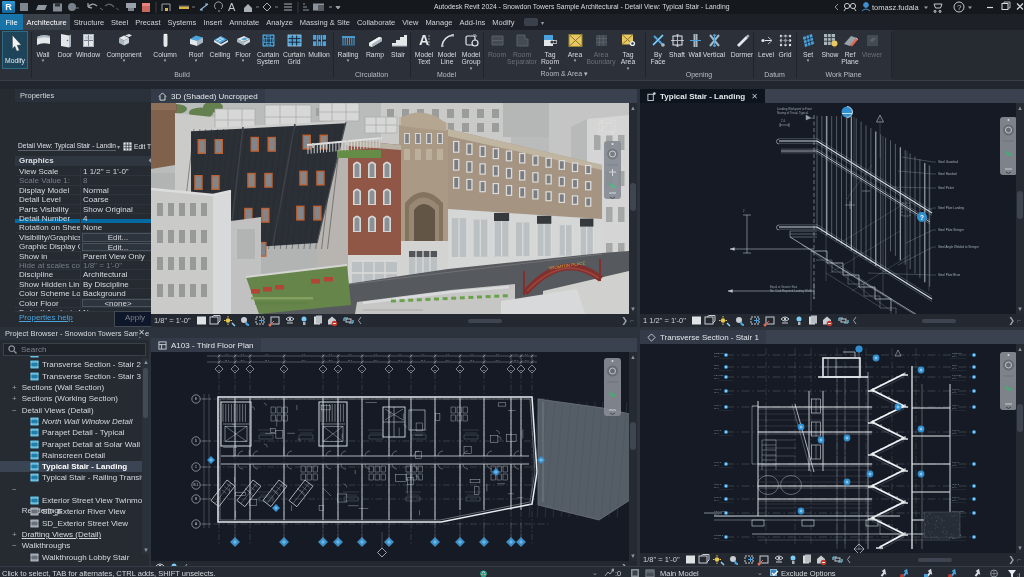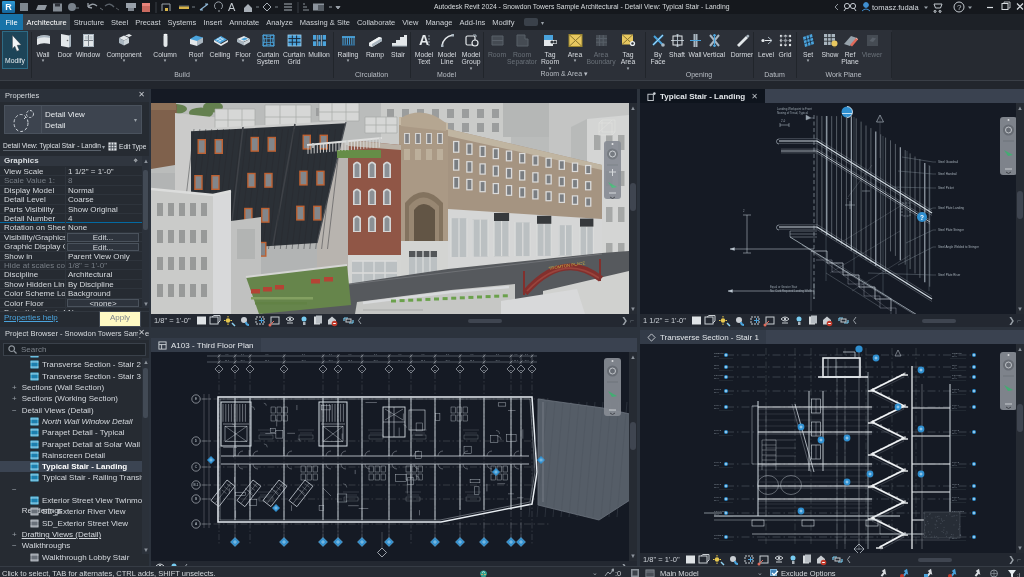--- a/index.html
+++ b/index.html
@@ -21,21 +21,21 @@
 .rbtn .ric{margin:0 auto 1px auto;}
 #modifyBtn{position:absolute;left:2px;top:1px;width:26px;height:38px;background:#1d4458;border:1px solid #2e6b85;text-align:center;font-size:6.8px;color:#e8ecef;padding-top:1px;}
 
 #optionsbar{position:absolute;left:0;top:80px;width:1024px;height:9px;background:#22262d;border-top:1px solid #3a3f47;}
 
 #main{position:absolute;left:0;top:89px;width:1024px;height:477px;background:#2c333d;}
 
 #leftcol{position:absolute;left:0;top:0;width:149px;height:477px;background:#262b32;}
 .pal-hdr{height:13px;background:#2b313a;color:#d6dade;font-size:7.5px;display:flex;align-items:center;padding:0 5px;position:relative;white-space:nowrap;overflow:hidden;}
 .pal-hdr .x{position:absolute;right:4px;top:1px;font-size:8px;color:#c6cacf;}
-#properties{position:absolute;left:0;top:0;width:149px;height:238px;overflow:hidden;background:#262b32;}
+#properties{position:absolute;left:15px;top:0;width:149px;height:238px;overflow:hidden;background:#262b32;}
 #browser{position:absolute;left:0;top:238px;width:149px;height:239px;overflow:hidden;background:#262b32;}
 
 .vp{position:absolute;background:#151a24;overflow:hidden;}
 .vp-tabbar{position:absolute;left:0;top:0;width:100%;height:14px;background:#3a4250;display:flex;}
 .vp-tab{display:flex;align-items:center;padding:0 7px;font-size:8px;color:#e2e6ea;background:#333b48;height:14px;}
 .vp-tab.active{background:#0e141d;font-weight:bold;}
 .vp-content{position:absolute;overflow:hidden;}
 .vp-toolbar{position:absolute;left:0;bottom:0;width:100%;height:13px;background:#232831;display:flex;align-items:center;font-size:7.5px;color:#ccd1d7;padding:0 3px;}
 .vscroll{position:absolute;right:0;top:14px;width:8px;bottom:13px;background:#262b33;}
 .vscroll .handle{position:absolute;left:1px;width:6px;height:28px;background:#3f4550;border-radius:3px;}
@@ -324,30 +324,20 @@
         </svg><div>Viewer</div></div>
 <div class="glabel" style="left:796px;width:95px;">Work Plane</div>
 <div class="gsep" style="left:891px;"></div>
 <div style="position:absolute;left:892px;top:0;width:132px;height:50px;background:#262a31;"></div>
     </div>
   <div id="optionsbar"></div>
   <div id="main">
     <div id="leftcol">
       <div id="properties">
         <div class="pal-hdr">Properties<span class="x">✕</span></div>
-        <div style="position:absolute;left:4px;top:16px;width:138px;height:29px;background:#3d444f;border:1px solid #4a525d;">
-          <svg width="30" height="27" viewBox="0 0 30 27" style="position:absolute;left:3px;top:1px;">
-            <ellipse cx="13" cy="16" rx="7" ry="8.5" fill="none" stroke="#cdd3d9" stroke-width="1" stroke-dasharray="3 2"></ellipse>
-            <circle cx="22" cy="7" r="3.5" fill="none" stroke="#cdd3d9" stroke-width="1" stroke-dasharray="2.5 1.5"></circle>
-            <path d="M18 10 l-2 2" stroke="#cdd3d9"></path>
-          </svg>
-          <div style="position:absolute;left:40px;top:3px;font-size:8px;color:#e6eaed;line-height:11px;">Detail View<br>Detail</div>
-          <div style="position:absolute;right:4px;top:10px;color:#9aa1a8;font-size:6px;">▾</div>
-          <div style="position:absolute;left:36px;top:0;width:1px;height:27px;background:#4a525d;"></div>
-        </div>
         <div style="position:absolute;left:0px;top:50px;width:149px;height:15px;font-size:6.6px;display:flex;align-items:center;white-space:nowrap;">
           <span style="margin-left:3px;color:#dde1e5;border-bottom:1px solid #5a626c;padding-bottom:1px;">Detail View: Typical Stair - Landin</span>
           <span style="color:#9aa1a8;font-size:6px;margin-left:1px;">▾</span>
           <svg width="9" height="9" viewBox="0 0 10 10" style="margin-left:3px;flex:none;">
               <rect x="0.5" y="0.5" width="9" height="9" fill="#e4e8eb"></rect>
               <path d="M0.5 3.5 h9 M3.5 0.5 v9 M6.5 0.5 v9 M0.5 6.5 h9" stroke="#3b424c" stroke-width="1"></path>
             </svg>
           <span style="margin-left:2px;color:#dde1e5;">Edit Type</span>
         </div>
         <div id="prop-grid" style="position:absolute;left:0;top:67px;width:142px;">
@@ -370,21 +360,21 @@
 <div style="position:absolute;left:0;top:39.2px;width:142px;height:9.4px;font-size:8px;color:#d6dade;border-bottom:1px solid #2e343c;">
               <span style="position:absolute;left:4px;overflow:hidden;white-space:nowrap;width:62px;">Detail Level</span>
               <span style="position:absolute;left:68px;color:#d6dade;">Coarse</span>
               <span style="position:absolute;left:65px;top:0;width:1px;height:9.4px;background:#2e343c;"></span>
             </div>
 <div style="position:absolute;left:0;top:48.6px;width:142px;height:9.4px;font-size:8px;color:#d6dade;border-bottom:1px solid #2e343c;">
               <span style="position:absolute;left:4px;overflow:hidden;white-space:nowrap;width:62px;">Parts Visibility</span>
               <span style="position:absolute;left:68px;color:#d6dade;">Show Original</span>
               <span style="position:absolute;left:65px;top:0;width:1px;height:9.4px;background:#2e343c;"></span>
             </div>
-<div style="position:absolute;left:0;top:58.0px;width:142px;height:9.4px;font-size:8px;color:#d6dade;border-bottom:1px solid #0369a1;">
+<div style="position:absolute;left:0;top:58.0px;width:142px;height:9.4px;font-size:8px;color:#d6dade;border-bottom:4px solid #0369a1;">
               <span style="position:absolute;left:4px;overflow:hidden;white-space:nowrap;width:62px;">Detail Number</span>
               <span style="position:absolute;left:68px;color:#d6dade;">4</span>
               <span style="position:absolute;left:65px;top:0;width:1px;height:9.4px;background:#2e343c;"></span>
             </div>
 <div style="position:absolute;left:0;top:67.4px;width:142px;height:9.4px;font-size:8px;color:#d6dade;border-bottom:1px solid #2e343c;">
               <span style="position:absolute;left:4px;overflow:hidden;white-space:nowrap;width:62px;">Rotation on Sheet</span>
               <span style="position:absolute;left:68px;color:#d6dade;">None</span>
               <span style="position:absolute;left:65px;top:0;width:1px;height:9.4px;background:#2e343c;"></span>
             </div>
 <div style="position:absolute;left:0;top:76.8px;width:142px;height:9.4px;font-size:8px;color:#d6dade;border-bottom:1px solid #2e343c;">
@@ -433,21 +423,21 @@
               <span style="position:absolute;left:65px;top:0;width:1px;height:9.4px;background:#2e343c;"></span>
             </div>
           </div>
         <div style="position:absolute;right:0px;top:67px;width:7px;height:152px;background:#2b313a;">
             <div style="position:absolute;left:1px;top:14px;width:5px;height:60px;background:#424a55;border-radius:2px;"></div>
             <div style="position:absolute;left:1px;top:2px;color:#8b929a;font-size:6px;">▲</div>
             <div style="position:absolute;left:1px;bottom:1px;color:#8b929a;font-size:6px;">▼</div>
           </div>
         <div style="position:absolute;left:0;top:222px;width:149px;height:16px;background:#262b32;border-top:1px solid #31373f;"></div>
           <div style="position:absolute;left:4px;top:224px;font-size:8px;color:#4aa3dc;text-decoration:underline;">Properties help</div>
-        <div style="position:absolute;right:8px;top:222px;width:42px;height:16px;background:#fef9c3;border:1px solid #434a54;color:#7d848c;font-size:8px;text-align:center;line-height:12px;">Apply</div>
+        <div style="position:absolute;right:8px;top:222px;width:42px;height:16px;background:#0f172a;border:1px solid #434a54;color:#7d848c;font-size:8px;text-align:center;line-height:12px;">Apply</div>
       </div>
       <div id="browser">
         <div class="pal-hdr" style="padding-right:14px;">Project Browser - Snowdon Towers Sample Arc...<span class="x" style="background:#2b313a;">✕</span></div>
         <div style="position:absolute;left:3px;top:16px;width:143px;height:13px;background:#1e2329;border:1px solid #3a414a;display:flex;align-items:center;">
           <svg width="9" height="9" viewBox="0 0 9 9" style="margin:0 4px 0 4px;">
               <circle cx="3.7" cy="3.7" r="2.8" fill="none" stroke="#8f969d" stroke-width="1.2"></circle>
               <path d="M6 6 L8.5 8.5" stroke="#8f969d" stroke-width="1.2"></path>
             </svg>
           <span style="color:#7d848c;font-size:8px;">Search</span>
         </div>
@@ -607,20 +597,25 @@
           </div>
         <div style="position:absolute;right:0px;top:31px;width:7px;height:196px;background:#2b313a;">
             <div style="position:absolute;left:1px;top:10px;width:5px;height:50px;background:#424a55;border-radius:2px;"></div>
             <div style="position:absolute;left:1px;top:1px;color:#8b929a;font-size:6px;">▲</div>
             <div style="position:absolute;left:1px;bottom:1px;color:#8b929a;font-size:6px;">▼</div>
           </div>
 
       </div>
     </div>
     <div class="vp" id="vp1" style="left:151px;top:0;width:486px;height:238px;">
+      <div class="vp-tabbar">
+          <div class="vp-tab"><svg width="9" height="9" viewBox="0 0 10 10" style="margin-right:4px;">
+              <path d="M1 5 L5 1 L9 5 M2.2 4.4 V9 H7.8 V4.4" fill="none" stroke="#cfd4d9" stroke-width="1.1"></path>
+            </svg>3D (Shaded) Uncropped</div>
+        </div>
       <div class="vp-content" id="c3d" style="left:0;top:14px;width:478px;height:211px;background:#8a8d8f;"><svg width="478" height="211" viewBox="0 0 478 211">
             <rect x="0.0" y="0.0" width="478.0" height="211.0" fill="#c2c4c3"></rect>
             <rect x="0.0" y="0.0" width="478.0" height="70.0" fill="#cbcdcb"></rect>
             <rect x="230.0" y="0.0" width="130.0" height="42.0" fill="#dcddda"></rect>
             <rect x="236.0" y="6.0" width="7.0" height="9.0" fill="#a9abaa"></rect>
             <rect x="236.0" y="20.0" width="7.0" height="9.0" fill="#a9abaa"></rect>
             <rect x="251.0" y="6.0" width="7.0" height="9.0" fill="#a9abaa"></rect>
             <rect x="251.0" y="20.0" width="7.0" height="9.0" fill="#a9abaa"></rect>
             <rect x="266.0" y="6.0" width="7.0" height="9.0" fill="#a9abaa"></rect>
             <rect x="266.0" y="20.0" width="7.0" height="9.0" fill="#a9abaa"></rect>

